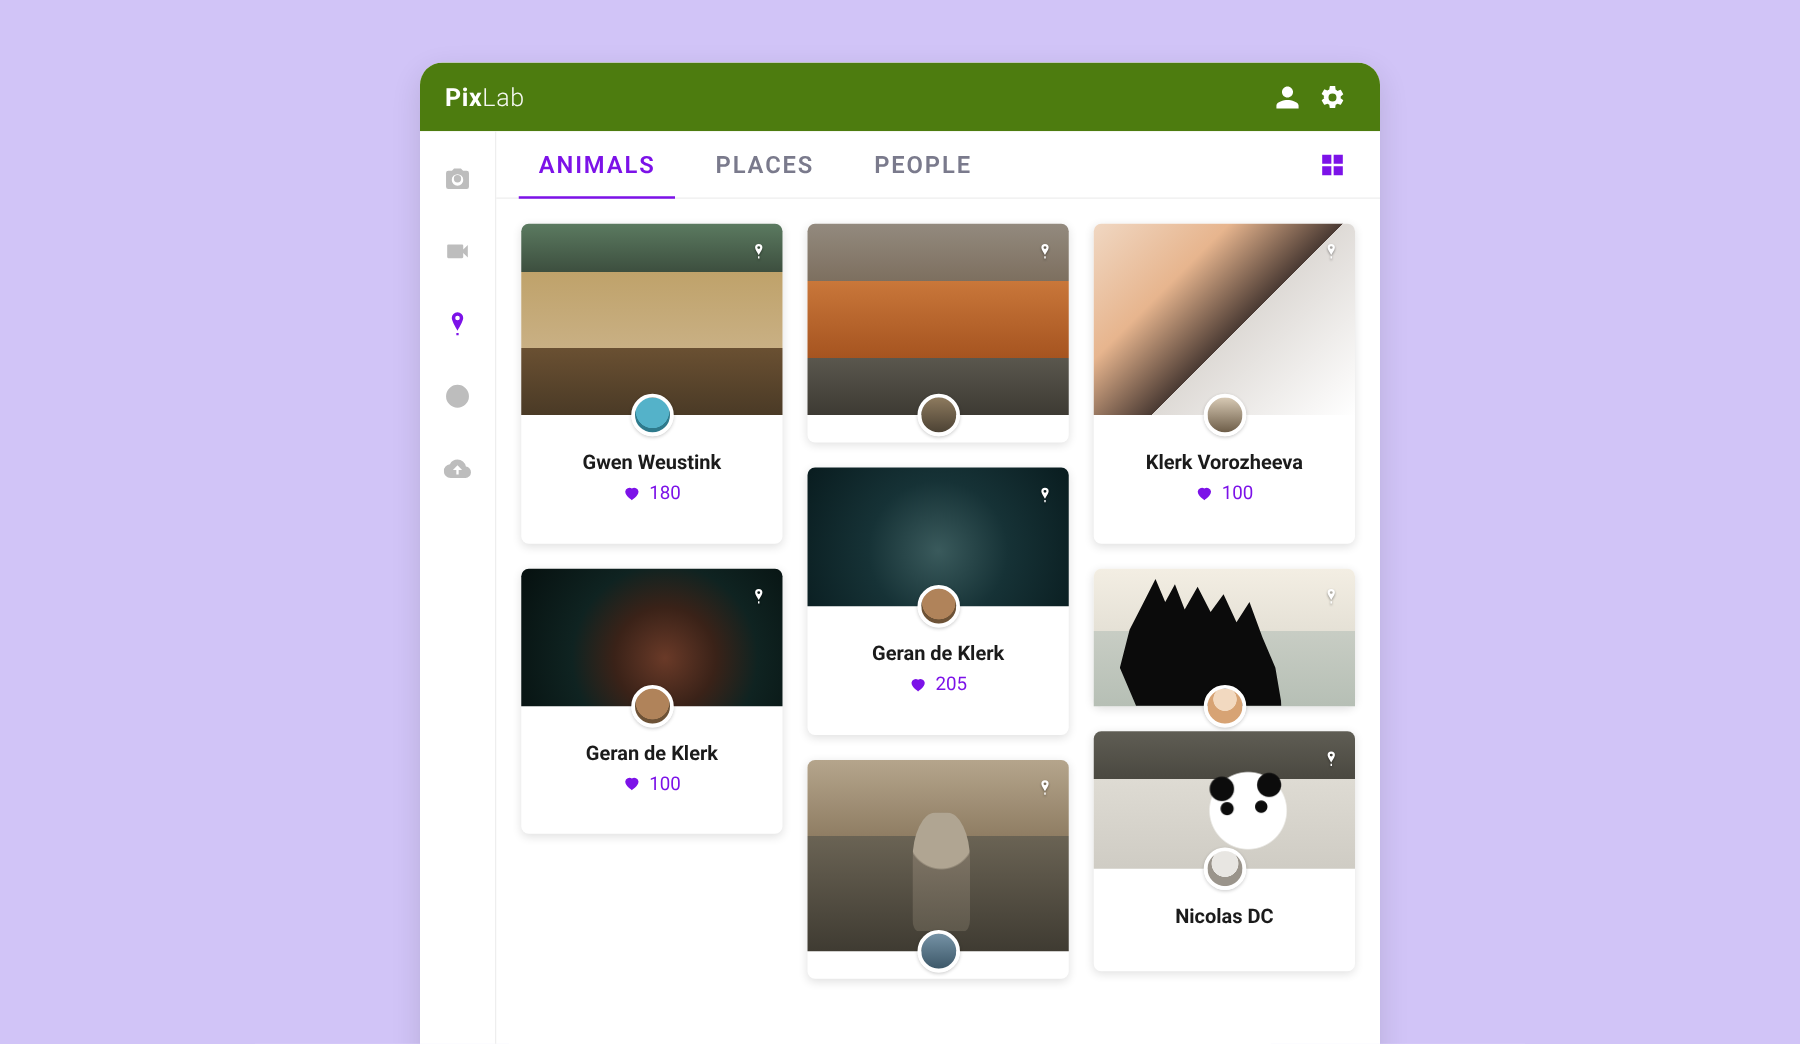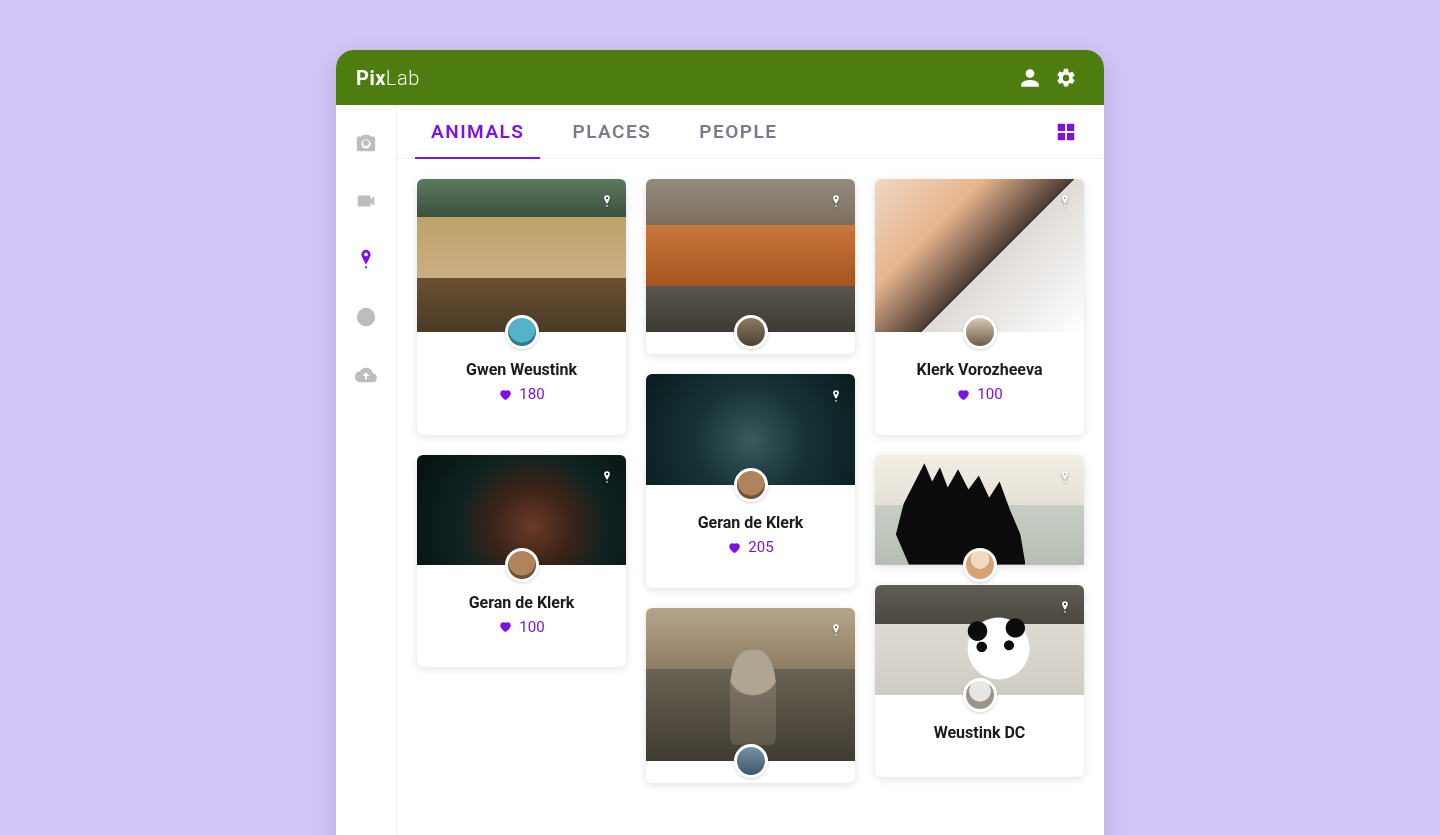--- a/index.html
+++ b/index.html
@@ -335,18 +335,18 @@
                   </svg></span>
               </div><div style="position:relative;height:0;">
                 <div class="avatar a6"></div>
               </div></div><div class="card"><div class="thumb panda">
                 <span class="pin"><svg viewBox="0 0 24 24">
                     <path d="M12 2a5 5 0 0 0-5 5c0 2.5 3.5 8 5 10 1.5-2 5-7.5 5-10a5 5 0 0 0-5-5zm0 7a2 2 0 1 1 0-4 2 2 0 0 1 0 4zM11 19h2v3h-2z"></path>
                   </svg></span>
               </div><div style="position:relative;height:0;">
                 <div class="avatar a9"></div>
               </div><div class="card-body">
-                <div class="author">Weustink DC</div>
+                <div class="author">Nicolas DC</div>
               </div></div></div>
       </div>
     </div>
   </div>
 </div>
 
 </body></html>

